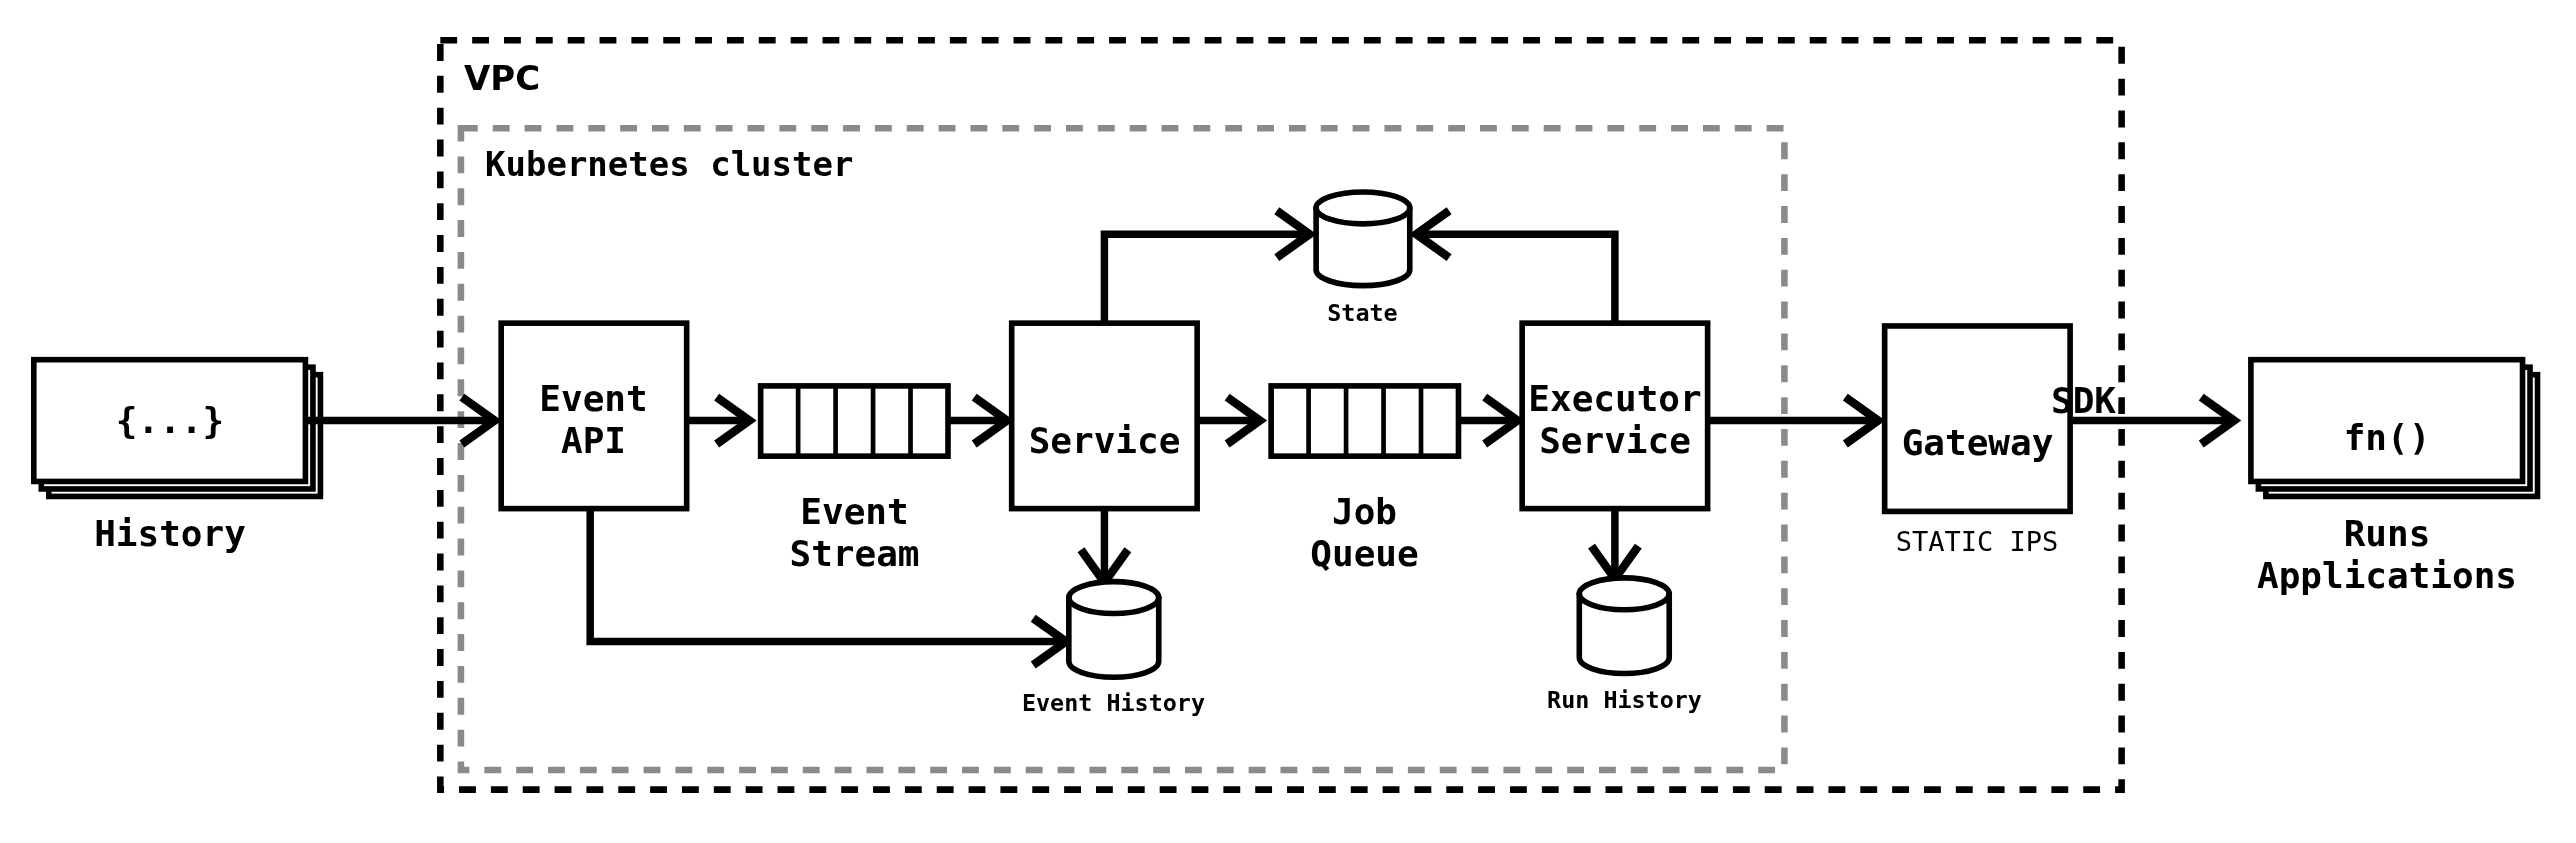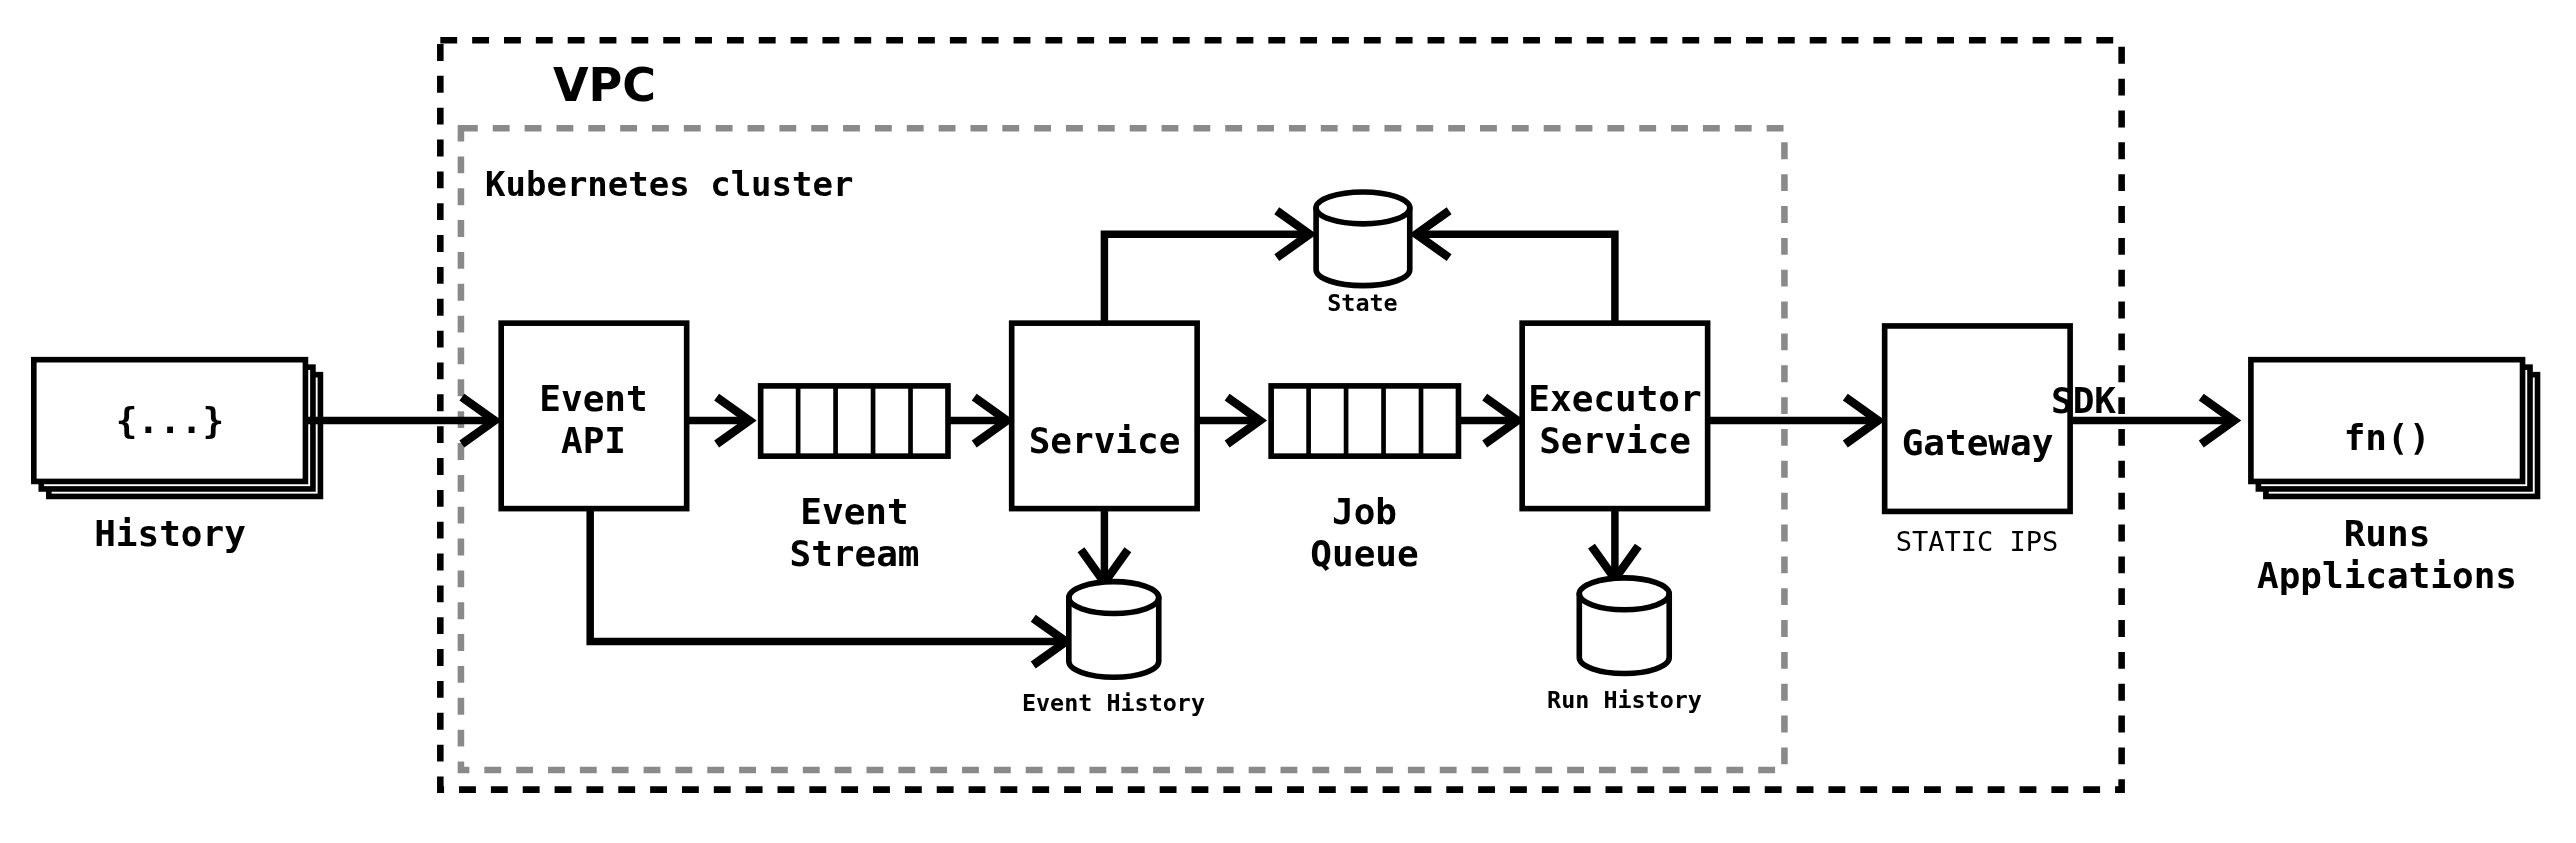--- a/index.html
+++ b/index.html
@@ -92,23 +92,23 @@
   }
   .lbl-small {
     font-size: 23.4px;
     font-weight: bold;
   }
   .lbl-thin {
     font-size: 27px;
     font-weight: normal;
   }
   .lbl-zone-vpc {
-    font-size: 46px;
-    font-weight: bold;
-    text-align: center;
+    font-size: 34px;
+    font-weight: bold;
+    text-align: left;
     font-family: "DejaVu Sans", "Liberation Sans", sans-serif;
   }
   .lbl-zone-k8s {
     font-size: 34px;
     font-weight: bold;
     text-align: left;
   }
   .lbl-card {
     font-size: 36px;
     font-weight: bold;
@@ -232,34 +232,34 @@
     <g>
       <rect class="shape-stroke" x="2419" y="400" width="290" height="130"></rect>
       <rect class="shape-stroke" x="2411" y="392" width="290" height="130"></rect>
       <rect class="shape-stroke" x="2403" y="384" width="290" height="130"></rect>
     </g>
 
   </svg>
 
   <div class="lbl lbl-zone-vpc" style="left:464px; top:58px; width:281px;">VPC</div>
 
-  <div class="lbl lbl-zone-k8s" style="left:485px; top:164px; width:468px;">Kubernetes cluster</div>
+  <div class="lbl lbl-zone-k8s" style="left:485px; top:144px; width:468px;">Kubernetes cluster</div>
 
   <div class="lbl lbl-card" style="left:34px; top:400px; width:272px;">{...}</div>
   <div class="lbl lbl-under" style="left:34px; top:513px; width:272px;">History</div>
 
   <div class="lbl lbl-box" style="left:501px; top:378px; width:185px;">Event</div>
   <div class="lbl lbl-box" style="left:501px; top:420px; width:185px;">API</div>
 
   <div class="lbl lbl-under" style="left:761px; top:491px; width:187px;">Event</div>
   <div class="lbl lbl-under" style="left:761px; top:533px; width:187px;">Stream</div>
 
   <div class="lbl lbl-box" style="left:993px; top:420px; width:223px;">Service</div>
 
-  <div class="lbl lbl-small" style="left:1269px; top:290px; width:187px;">State</div>
+  <div class="lbl lbl-small" style="left:1269px; top:300px; width:187px;">State</div>
 
   <div class="lbl lbl-under" style="left:1271px; top:491px; width:187px;">Job</div>
   <div class="lbl lbl-under" style="left:1271px; top:533px; width:187px;">Queue</div>
 
   <div class="lbl lbl-box" style="left:1513px; top:378px; width:204px;">Executor</div>
   <div class="lbl lbl-box" style="left:1513px; top:420px; width:204px;">Service</div>
 
   <div class="lbl lbl-small" style="left:973px; top:690px; width:281px;">Event History</div>
 
   <div class="lbl lbl-small" style="left:1484px; top:687px; width:281px;">Run History</div>

